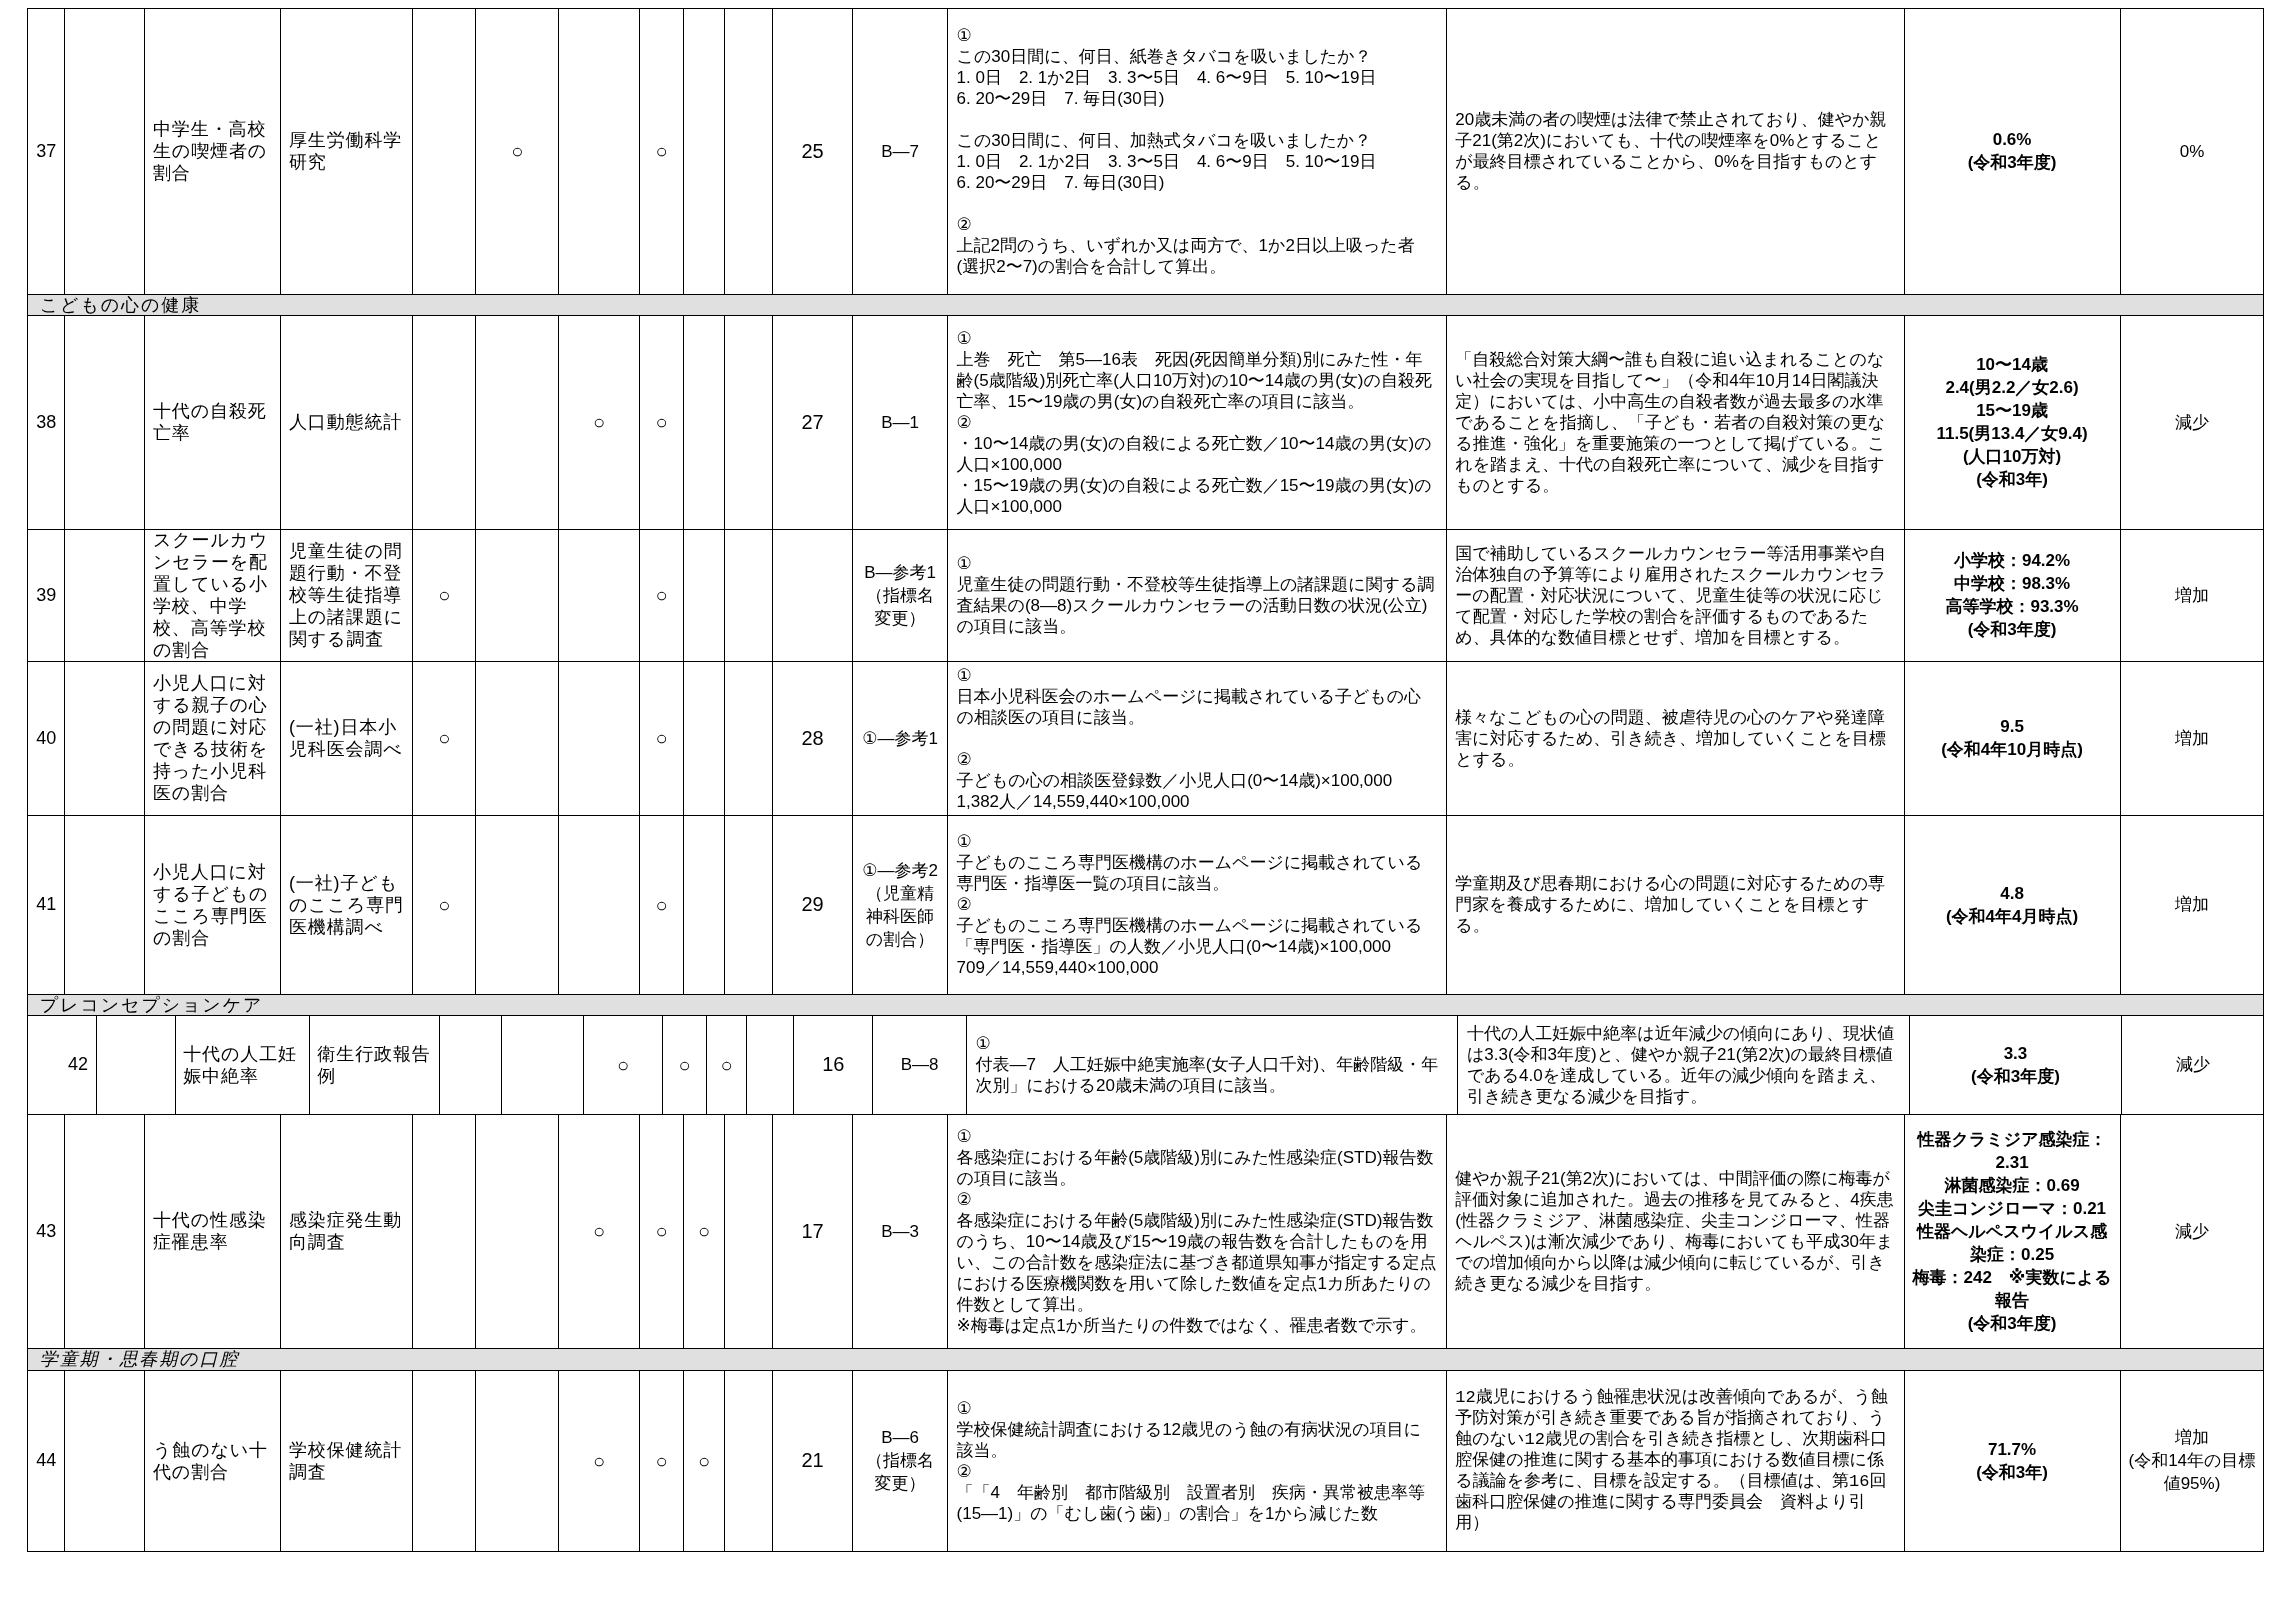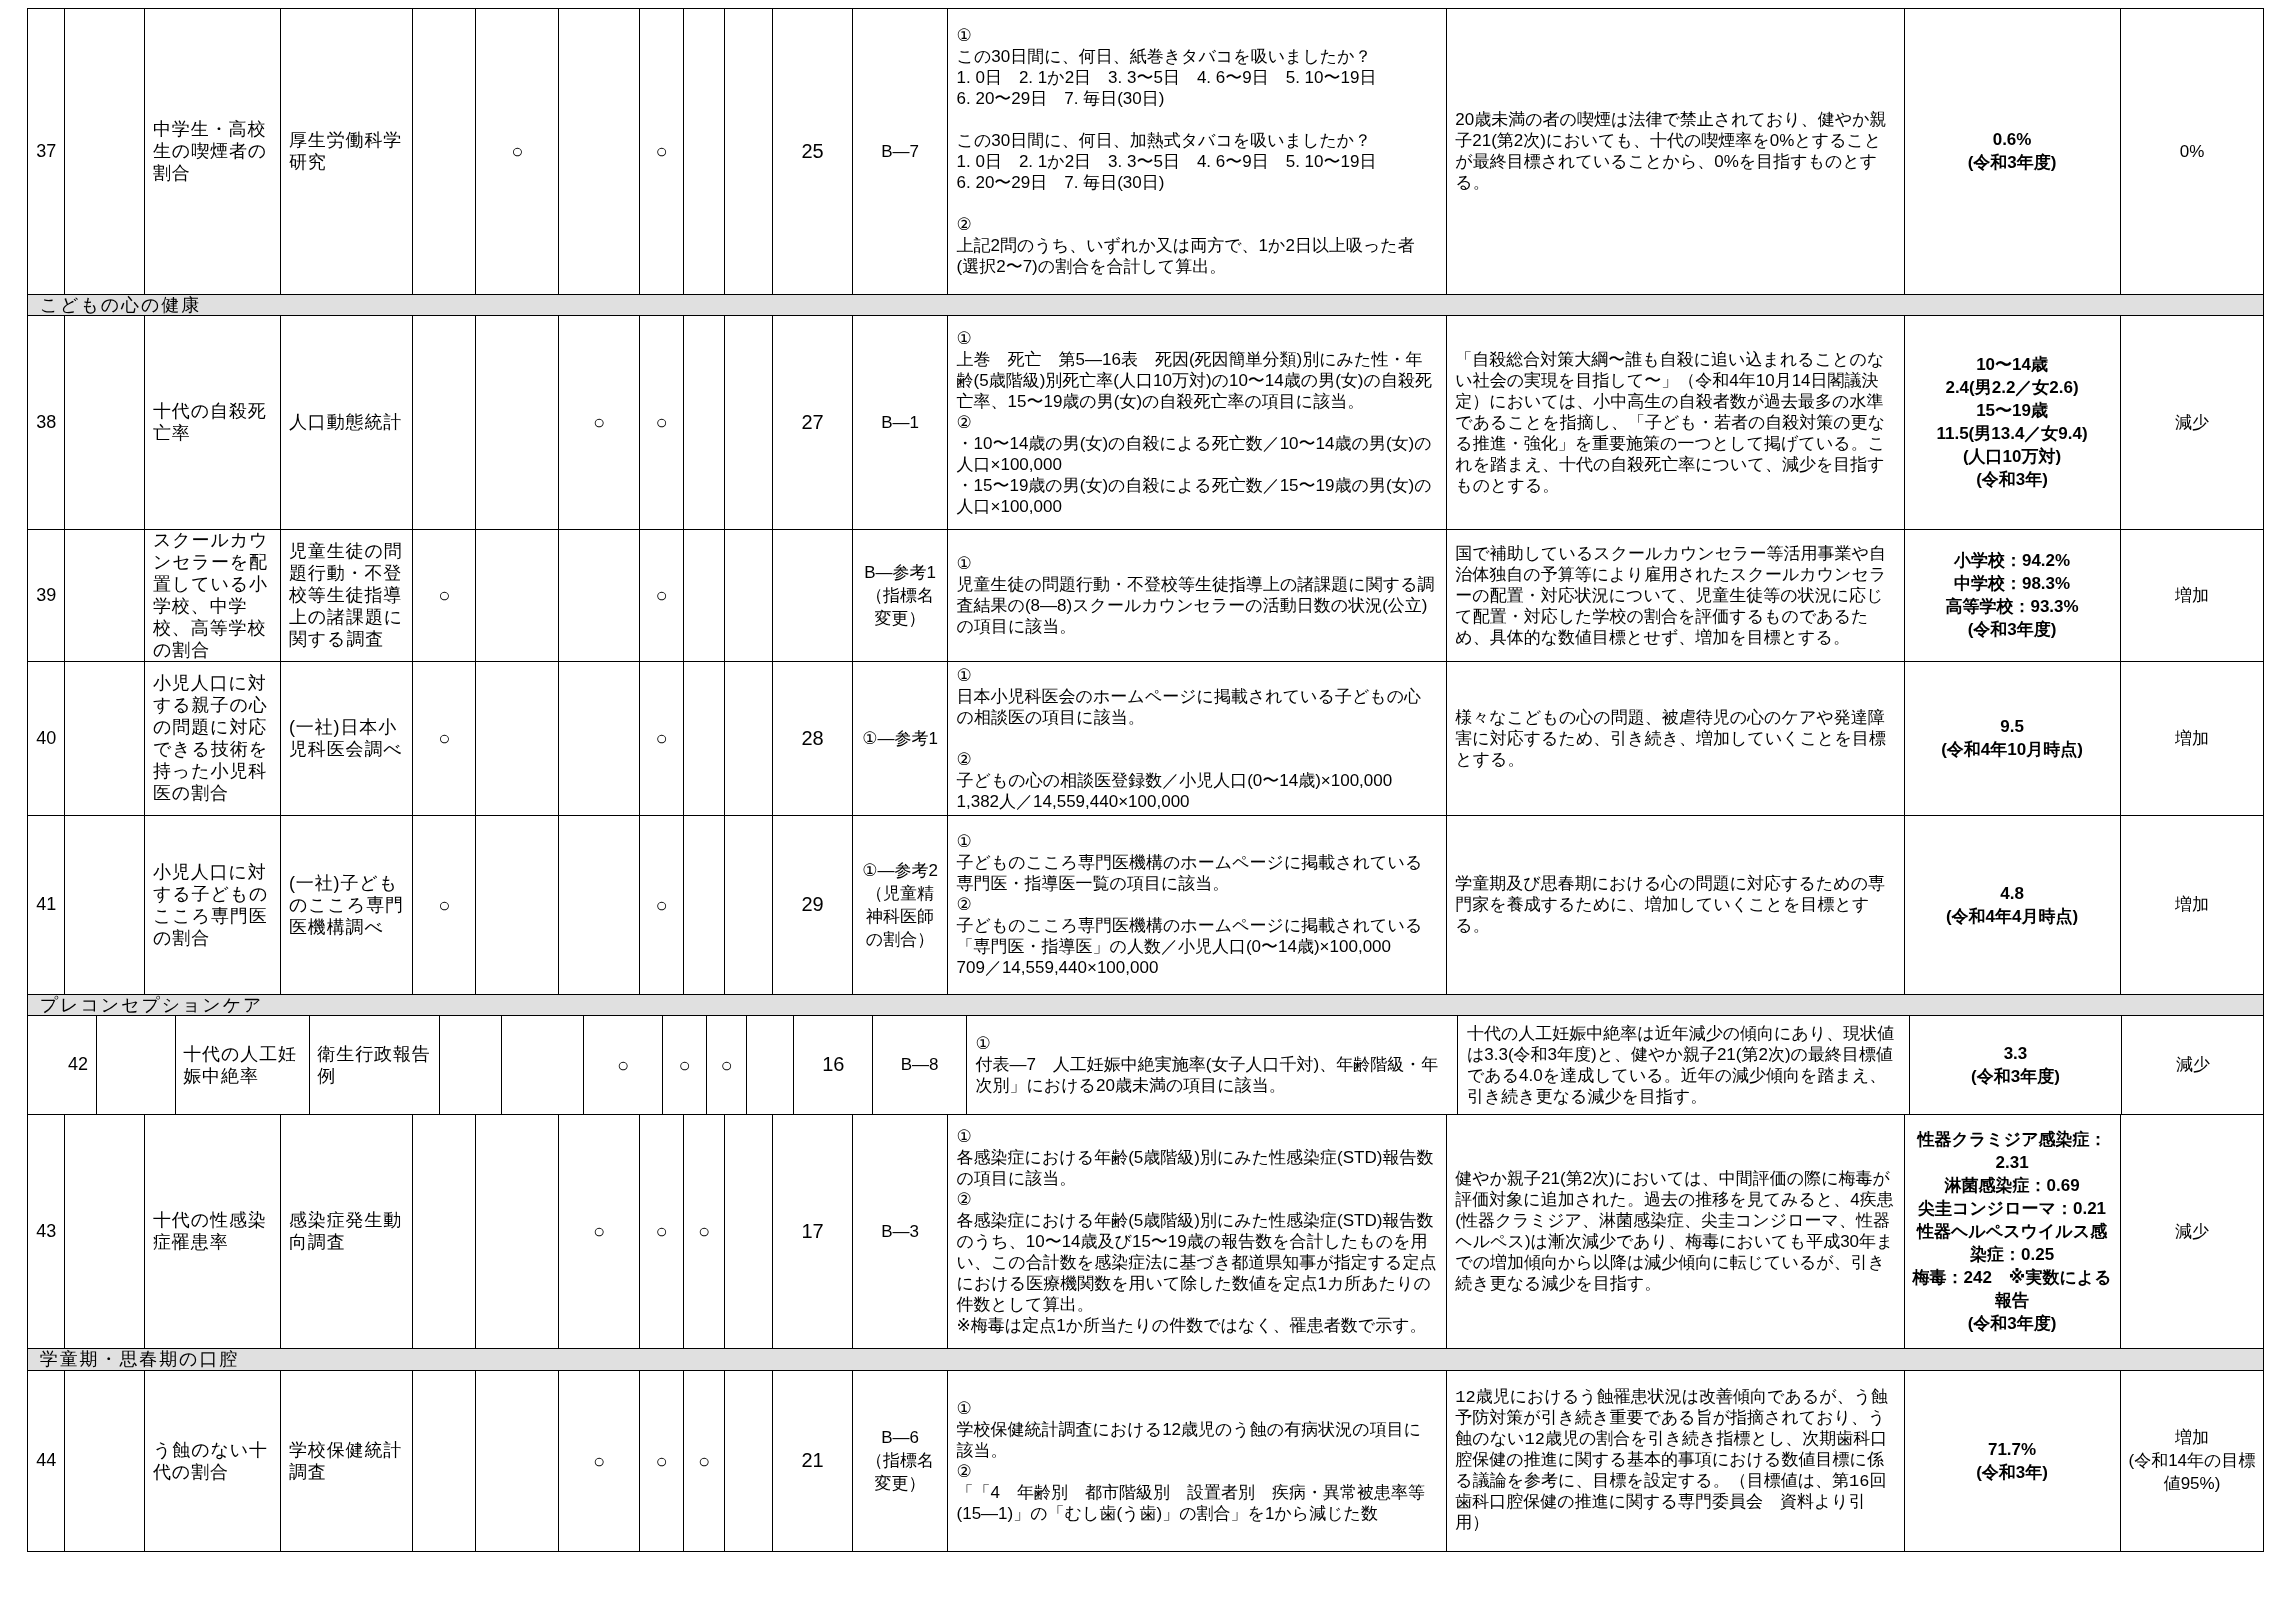--- a/index.html
+++ b/index.html
@@ -387,21 +387,21 @@
         <div class="ln">淋菌感染症：0.69</div>
         <div class="ln">尖圭コンジローマ：0.21</div>
         <div class="ln">性器ヘルペスウイルス感染症：0.25</div>
         <div class="ln">梅毒：242　※実数による報告</div>
         <div class="ln">(令和3年度)</div>
       </div>
       <div class="cell cell-tgt c-center" style="width: 143px;">
         <div class="ln">減少</div>
       </div>
     </div>
-    <div class="band" style="height: 22px; background: rgb(224, 224, 224);">
+    <div class="band" style="height: 22px; background: rgb(224, 224, 224); font-style: italic;">
       <span class="band-label">学童期・思春期の口腔</span>
     </div>
     <div class="trow" style="height: 180px;">
       <div class="cell cell-num c-center" style="width: 37px;">
         <div class="ln">44</div>
       </div>
       <div class="cell cell-num c-center" style="width: 80px;">
         <div class="ln">&nbsp;</div>
       </div>
       <div class="cell cell-ind c-left" style="width: 136px;">

